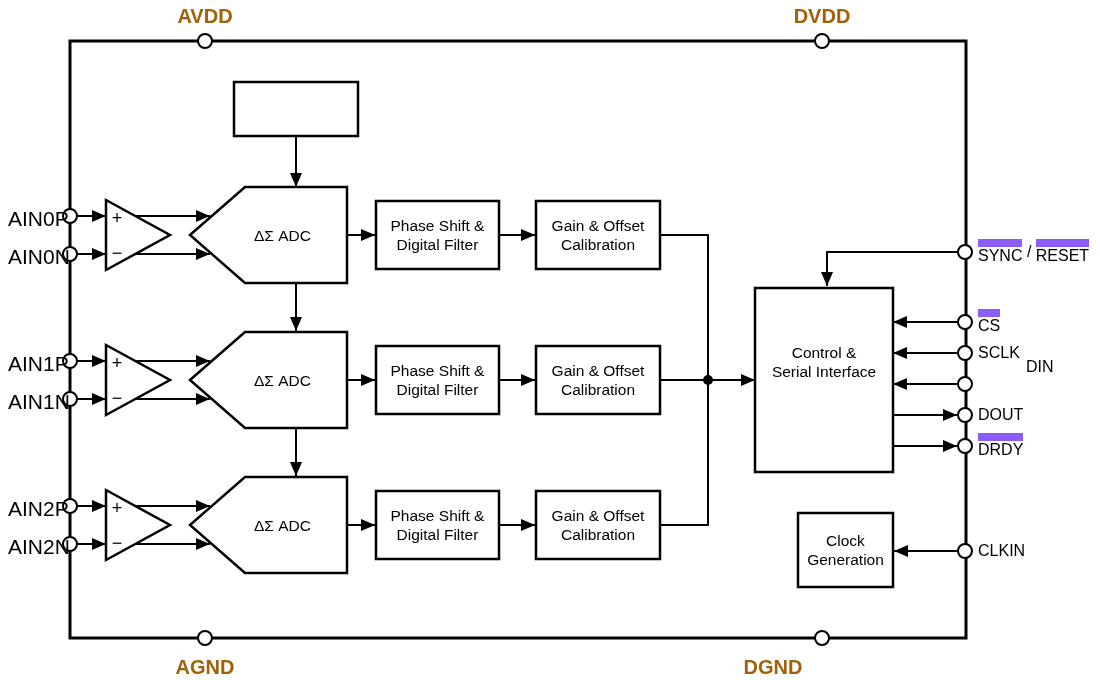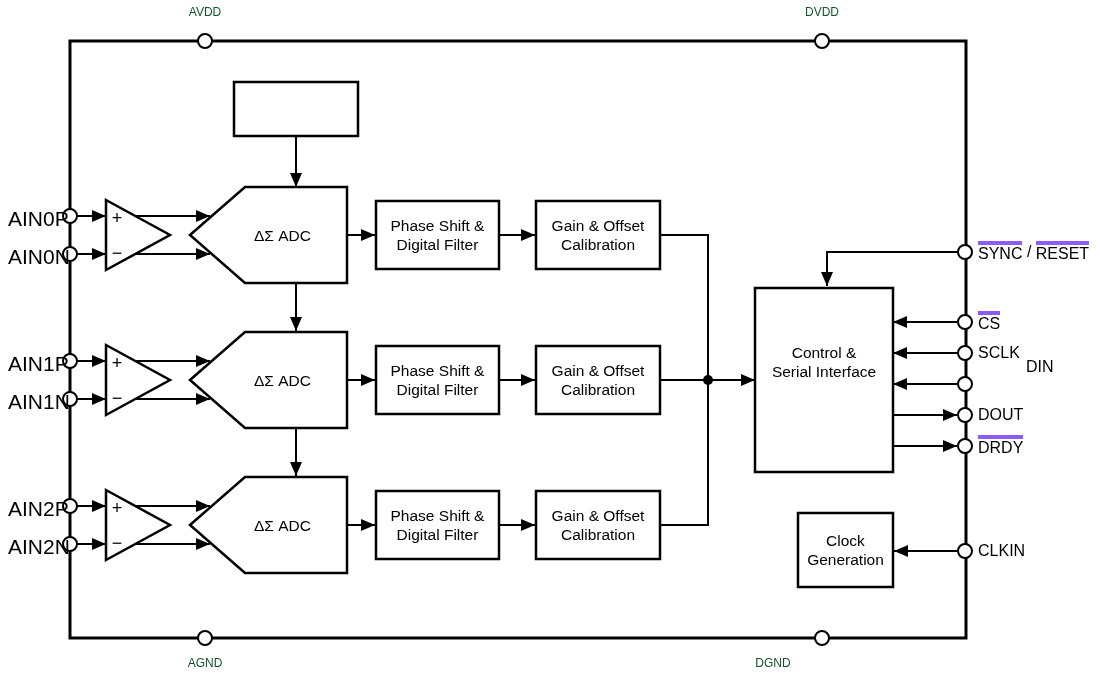--- a/index.html
+++ b/index.html
@@ -1,24 +1,24 @@
 <!DOCTYPE html>
 <html><head>
 <meta charset="utf-8">
 <style>
   html,body{margin:0;padding:0;background:#fff;}
   .stage{position:relative;width:1100px;height:680px;background:#ffffff;
          font-family:"Liberation Sans",sans-serif;color:#000;overflow:hidden;}
   .stage svg{position:absolute;left:0;top:0;}
-  .lbl{position:absolute;font-size:12px;white-space:nowrap;color:#14532d;}
+  .lbl{position:absolute;font-size:20px;white-space:nowrap;color:#a16207;font-weight:bold;}
   .cx{transform:translateX(-50%);}
   .pinL{position:absolute;left:8px;width:56px;text-align:right;font-size:21px;white-space:nowrap;}
   .pinR{position:absolute;left:978px;height:22px;display:flex;align-items:center;
         font-size:16px;white-space:pre;}
-  .ovl{display:inline-block;border-top:4px solid #8b5cf6;padding-top:1px;line-height:1.05;}
+  .ovl{display:inline-block;border-top:8px solid #8b5cf6;padding-top:1px;line-height:1.05;}
   .blk{position:absolute;display:flex;flex-direction:column;align-items:center;
        justify-content:center;text-align:center;font-size:15.5px;line-height:19px;}
   .sign{position:absolute;font-size:18px;transform:translate(-50%,-50%);line-height:1;}
 </style>
 </head>
 <body>
 
 <div class="stage">
 
   <svg width="1100" height="680" viewBox="0 0 1100 680">

